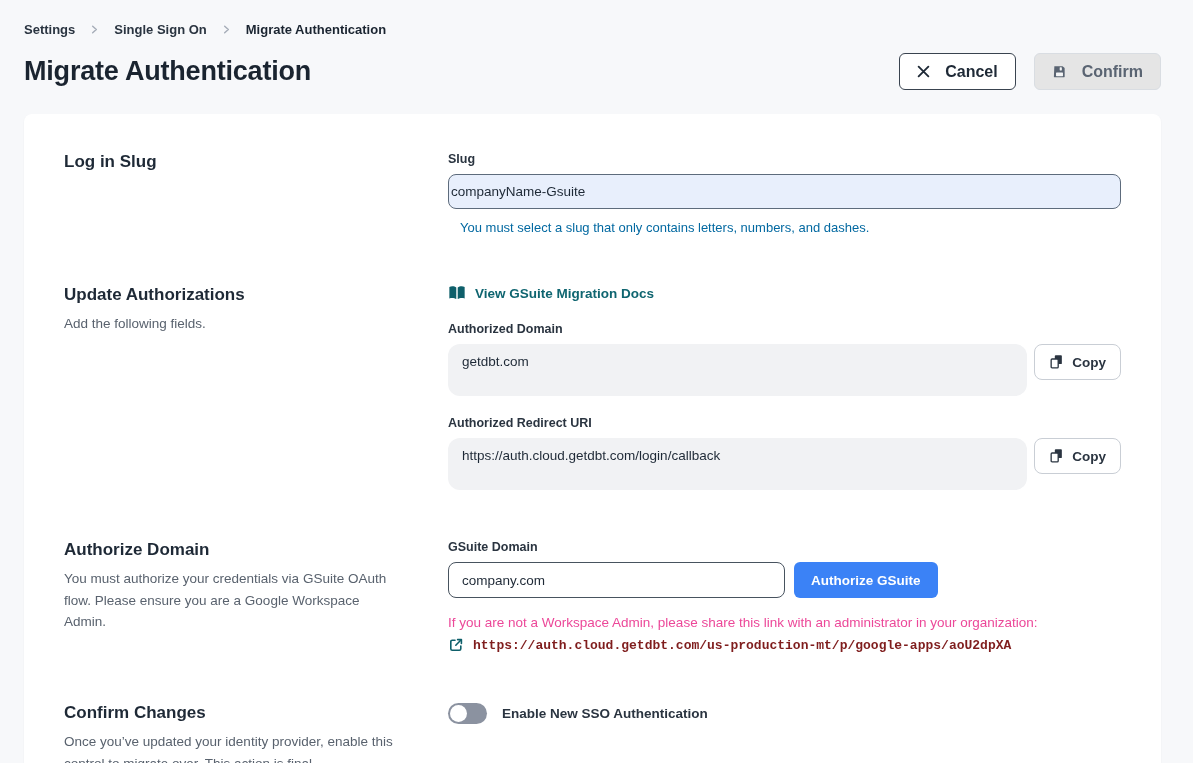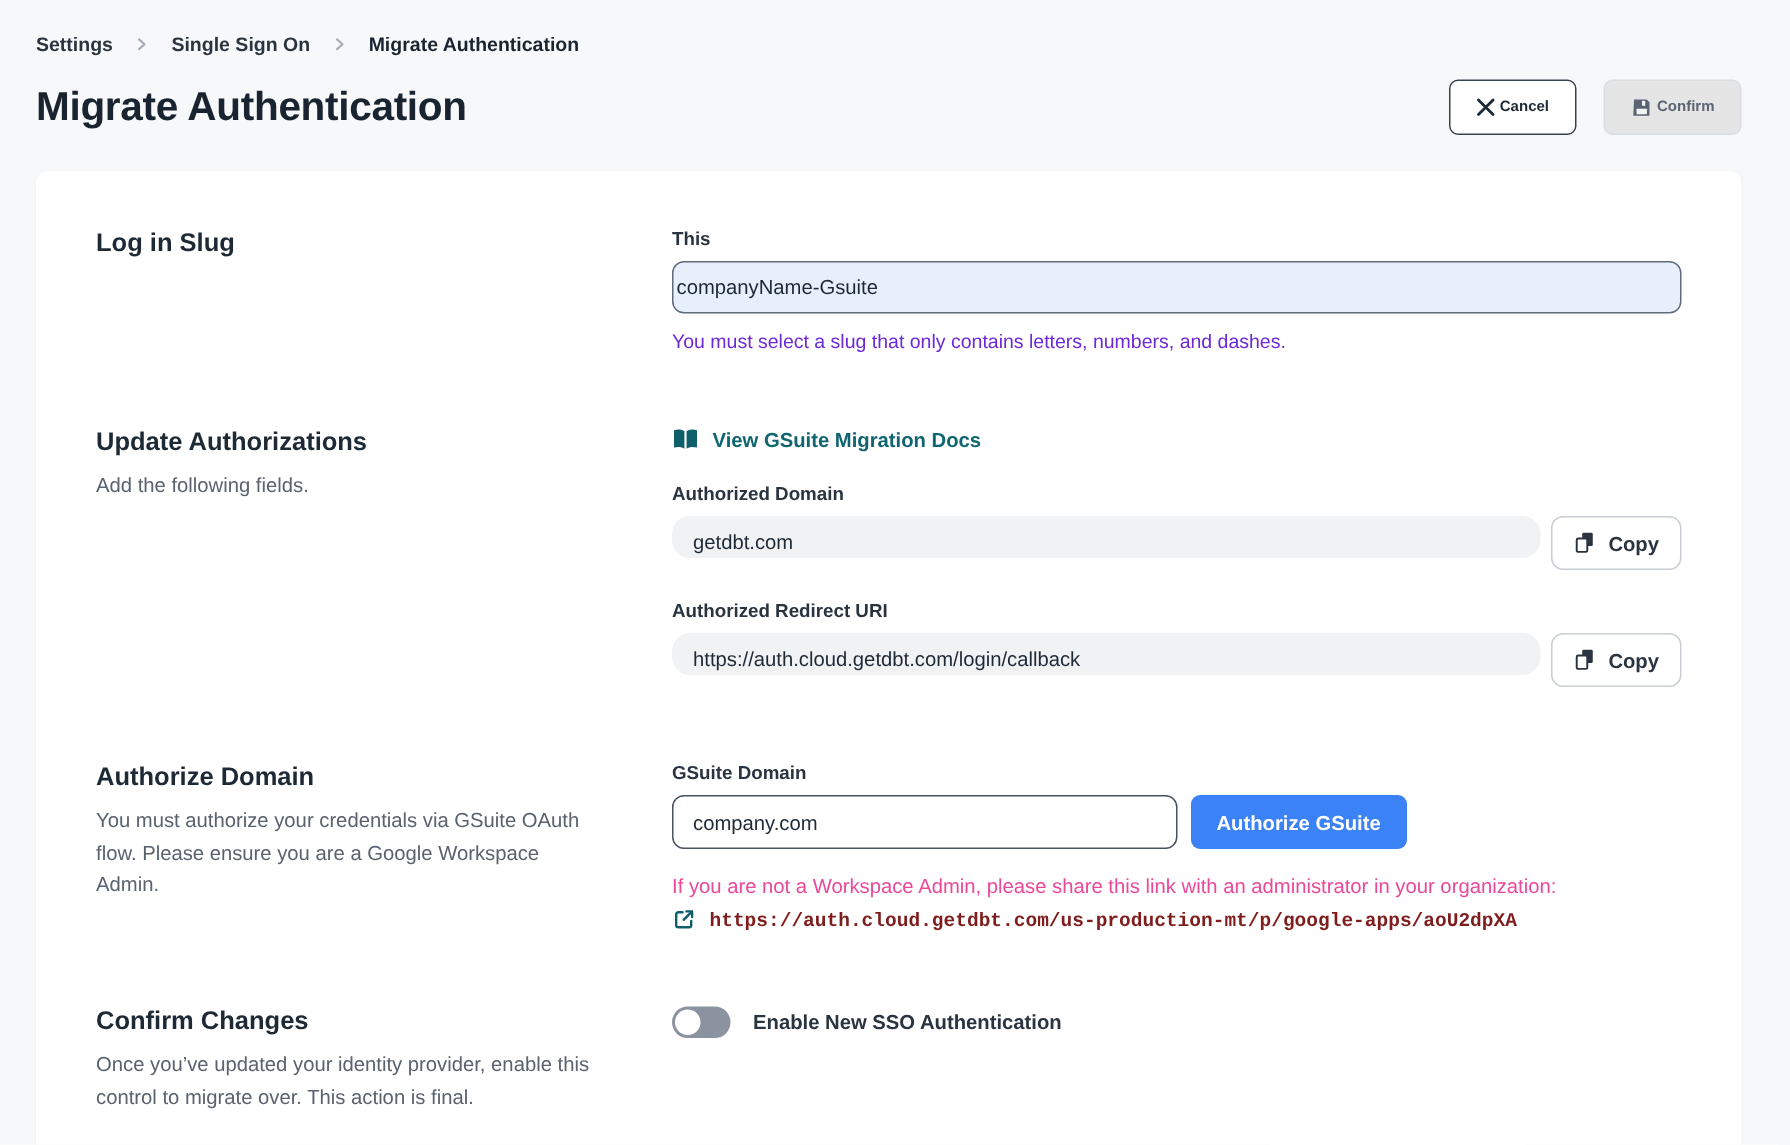--- a/index.html
+++ b/index.html
@@ -13,22 +13,22 @@
   
   .page-header { padding: 22px 32px 0 24px; }
   .breadcrumb { display: flex; align-items: center; gap: 14px; font-size: 13px; }
   .breadcrumb .crumb { color: #2a3440; font-weight: 600; cursor: pointer; }
   .breadcrumb .crumb.current { color: #1a2430; font-weight: 700; cursor: default; }
   .breadcrumb svg { display: block; }
 
   .title-row { display: flex; align-items: center; justify-content: space-between; margin-top: 16px; }
   .page-title { font-size: 27px; font-weight: 700; color: #1a2430; letter-spacing: -0.2px; }
   .header-actions { display: flex; gap: 18px; }
-  .btn { display: inline-flex; align-items: center; gap: 3px; height: 37px; padding: 0 17px;
-         border-radius: 6px; font-size: 10px; font-weight: 600; cursor: pointer;
+  .btn { display: inline-flex; align-items: center; gap: 15px; height: 37px; padding: 0 17px;
+         border-radius: 6px; font-size: 16px; font-weight: 600; cursor: pointer;
          font-family: inherit; }
   .btn-cancel { background: #ffffff; border: 1px solid #39434f; color: #1e2936; }
   .btn-confirm { background: #e5e5e5; border: 1px solid #d9dde2; color: #5a6472; text-align: center; }
 
   
   .card {
     margin: 24px 32px 12px 24px;
     background: #ffffff;
     border-radius: 8px;
     box-shadow: 0 1px 2px rgba(20,30,40,0.05);
@@ -44,29 +44,29 @@
   .section-heading { font-size: 17px; font-weight: 700; color: #1e2936; margin-bottom: 8px; }
   .section-desc { font-size: 13.5px; color: #59626e; line-height: 1.6; }
 
   .field-label { font-size: 12.5px; font-weight: 700; color: #2a3440; margin-bottom: 8px; }
 
   .slug-input {
     width: 100%; height: 35px; padding: 0 2px;
     background: #e8effc; border: 1px solid #5d6b7c; border-radius: 8px;
     font-size: 13.5px; color: #1e2936; font-family: inherit; outline: none;
   }
-  .helper-text { margin-top: 11px; font-size: 13px; color: #6d28d9; }
+  .helper-text { margin-top: 11px; font-size: 13px; color: #0369a1; margin-left: 12px; }
 
   .docs-link { display: inline-flex; align-items: center; gap: 9px;
     color: #0f6570; font-size: 13.5px; font-weight: 700; margin-bottom: 21px;
     cursor: pointer; text-decoration: none; }
 
   .copy-row { display: flex; gap: 7px; }
   .readonly-field {
-    flex: 1; height: 28px; line-height: 36px; padding: 0 14px;
+    flex: 1; height: 52px; line-height: 36px; padding: 0 14px;
     background: #f1f2f4; border-radius: 12px; font-size: 13.5px; color: #1e2936;
     white-space: nowrap; overflow: hidden;
   }
   .btn-copy { display: inline-flex; align-items: center; gap: 8px; height: 36px; padding: 0 14px;
     background: #ffffff; border: 1px solid #c9ced5; border-radius: 8px;
     font-size: 13.5px; font-weight: 600; color: #2a3440; cursor: pointer; font-family: inherit; }
 
   .gap-20 { height: 20px; }
 
   .gsuite-row { display: flex; gap: 9px; }
@@ -137,21 +137,21 @@
   </div>
 </header>
 
 <main class="card">
 
   <section class="section">
     <div class="section-left">
       <h2 class="section-heading">Log in Slug</h2>
     </div>
     <div class="section-right">
-      <div class="field-label">This</div>
+      <div class="field-label">Slug</div>
       <input class="slug-input" type="text" value="companyName-Gsuite" style="">
       <div class="helper-text">You must select a slug that only contains letters, numbers, and dashes.</div>
     </div>
   </section>
 
   <section class="section">
     <div class="section-left">
       <h2 class="section-heading">Update Authorizations</h2>
       <p class="section-desc">Add the following fields.</p>
     </div>

